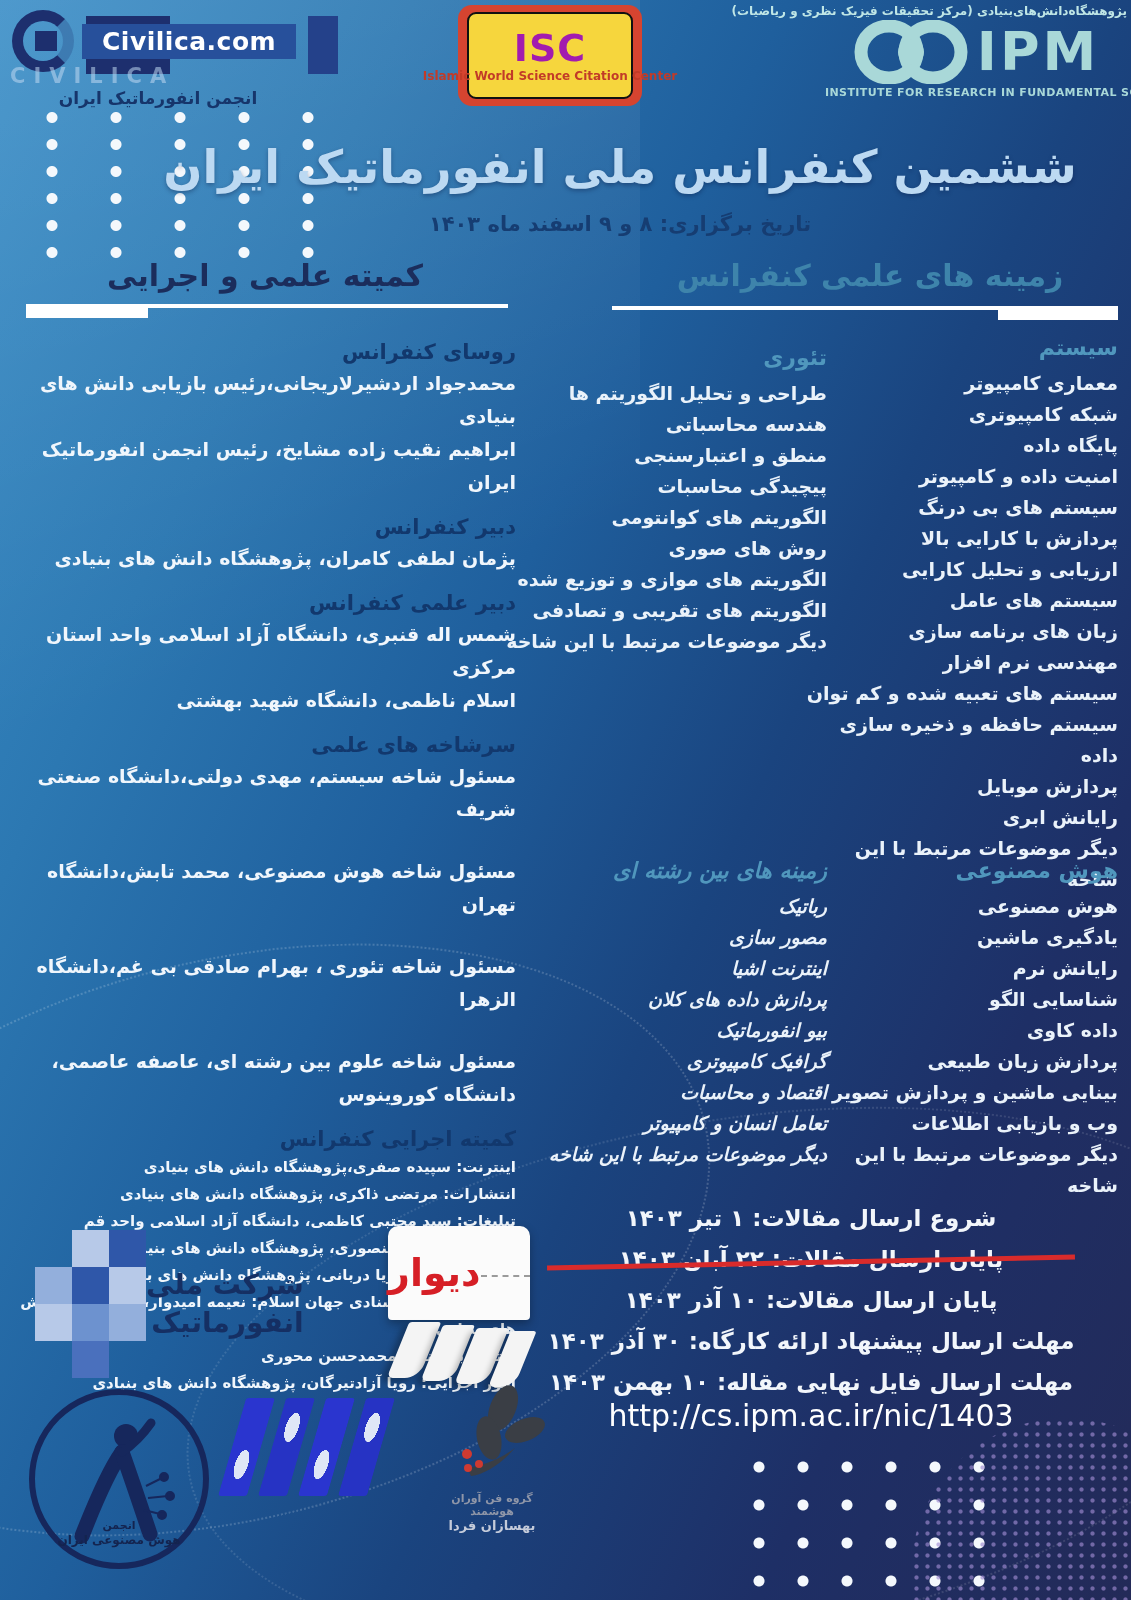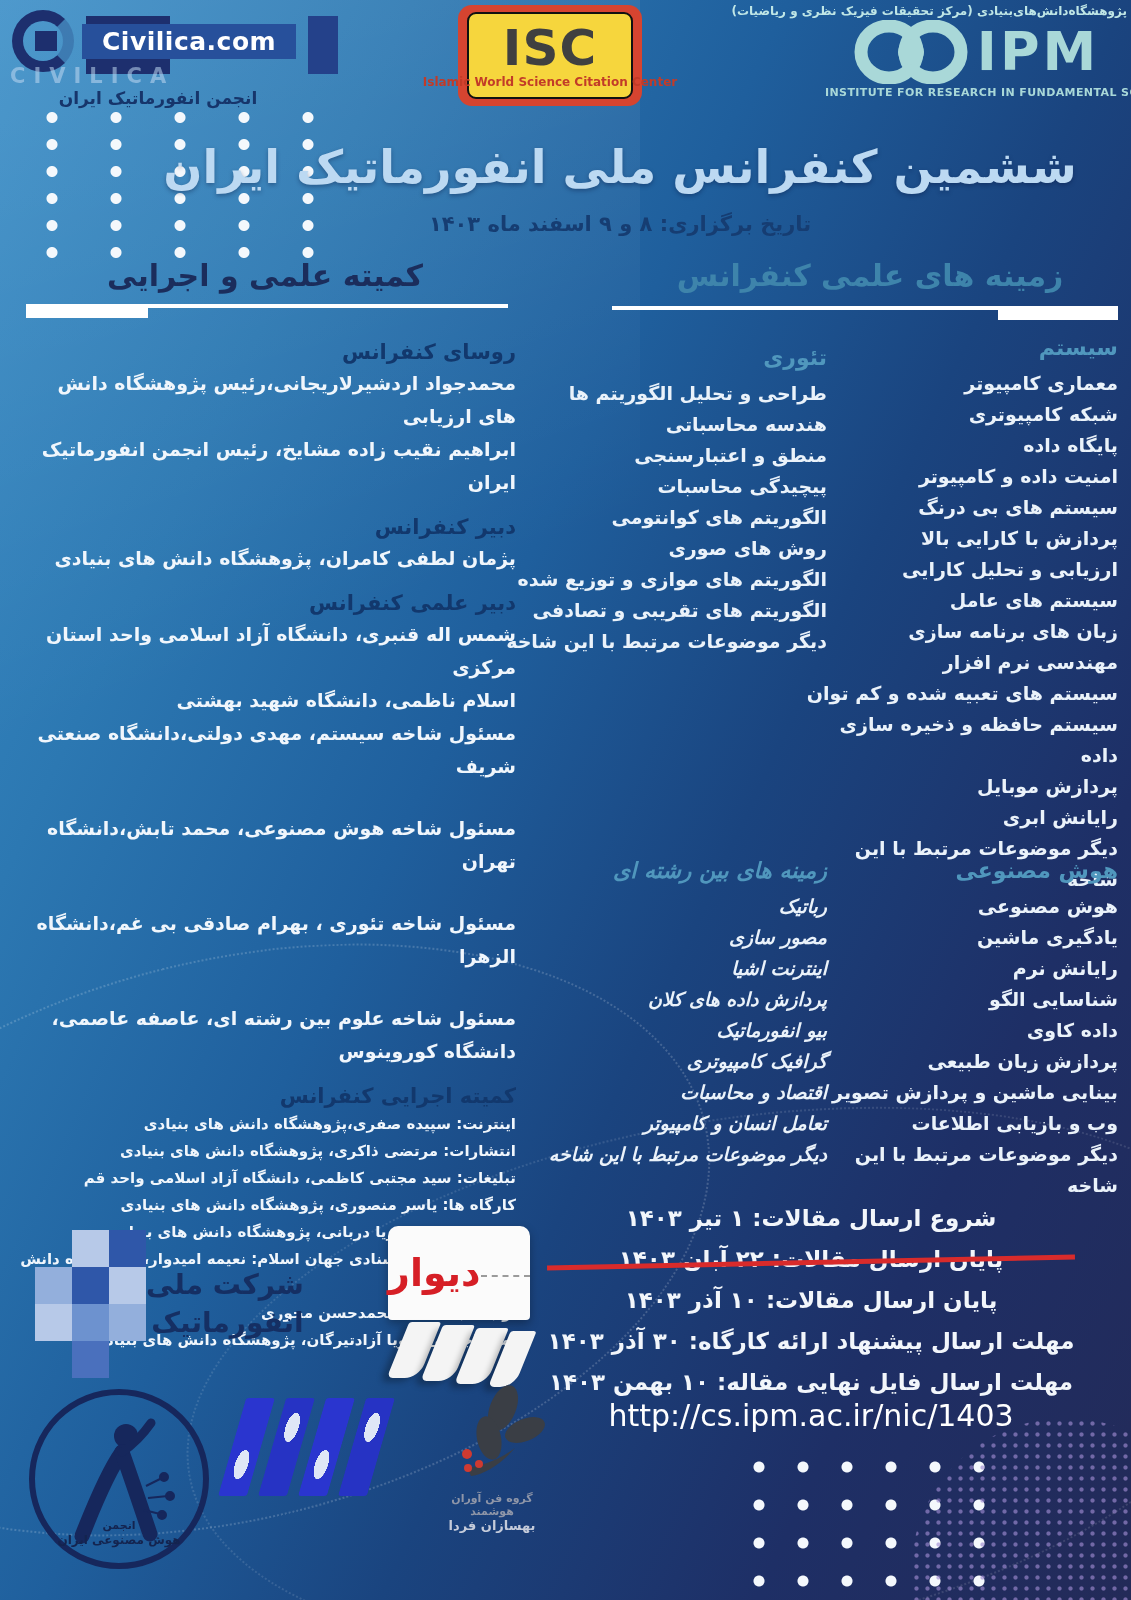--- a/index.html
+++ b/index.html
@@ -28,21 +28,21 @@
   .civ-px{position:absolute; background:#1d2f6e;}
   .civ-px1{left:78px; top:8px; width:84px; height:24px;}
   .civ-px2{left:78px; top:42px; width:84px; height:24px;}
   .civ-px3{left:300px; top:8px; width:30px; height:58px; background:#24418a;}
   .civ-bar{position:absolute; left:74px; top:16px; background:#27509b; color:#fff; font-size:25px; font-weight:bold; padding:3px 20px; letter-spacing:.5px;}
   .civ-word{position:absolute; left:2px; top:56px; font-size:21px; font-weight:bold; letter-spacing:8px; color:rgba(190,215,240,.55);}
   .civ-fa{position:absolute; left:30px; top:80px; width:240px; text-align:center; direction:rtl; font-size:17px; font-weight:bold; color:#16356b;}
 
   .isc{position:absolute; left:458px; top:5px; width:184px; height:101px; background:#d64430; border-radius:14px; padding:7px 9px;}
   .isc-inner{width:100%; height:100%; background:#f6d63d; border:2px solid #111; border-radius:9px; display:flex; flex-direction:column; align-items:center; justify-content:center;}
-  .isc-abbr{font-size:50px; line-height:1; font-weight:bold; color:#404040; letter-spacing:1px;}
+  .isc-abbr{font-size:38px; line-height:1; font-weight:bold; color:#a21caf; letter-spacing:1px;}
   .isc-cap{font-size:12px; font-weight:bold; color:#c23b28; margin-top:2px; white-space:nowrap;}
 
   .ipm{position:absolute; right:4px; top:4px; width:302px; text-align:center; color:#a9d8d8;}
   .ipm-fa{direction:rtl; font-size:12px; font-weight:bold; color:#bfe6e6; white-space:nowrap;}
   .ipm-row{display:flex; align-items:center; justify-content:center; gap:6px; margin-top:2px;}
   .ipm-abbr{font-size:54px; line-height:1; font-weight:bold; letter-spacing:3px; color:#a9d8d8;}
   .ipm-en{font-size:11px; font-weight:bold; letter-spacing:.4px; margin-top:2px; white-space:nowrap;}
 
   
   .title{position:absolute; left:120px; top:140px; width:1000px; text-align:center; direction:rtl;
@@ -244,38 +244,39 @@
         <div class="area-item">اقتصاد و محاسبات</div>
         <div class="area-item">تعامل انسان و کامپیوتر</div>
         <div class="area-item">دیگر موضوعات مرتبط با این شاخه</div>
       </div>
   </div>
 
   <div class="committee">
     <div class="cmt-section">
       <div class="cmt-title">روسای کنفرانس</div>
       <div>
-          <div class="cmt-line">محمدجواد اردشیرلاریجانی،رئیس پژوهشگاه دانش های ارزیابی</div>
+          <div class="cmt-line">محمدجواد اردشیرلاریجانی،رئیس بازیابی دانش های بنیادی</div>
           <div class="cmt-line">ابراهیم نقیب زاده مشایخ، رئیس انجمن انفورماتیک ایران</div>
         </div>
     </div>
     <div class="cmt-section">
       <div class="cmt-title">دبیر کنفرانس</div>
       <div>
           <div class="cmt-line">پژمان لطفی کامران، پژوهشگاه دانش های بنیادی</div>
         </div>
     </div>
     <div class="cmt-section">
       <div class="cmt-title">دبیر علمی کنفرانس</div>
       <div>
           <div class="cmt-line">شمس اله قنبری، دانشگاه آزاد اسلامی واحد استان مرکزی</div>
           <div class="cmt-line">اسلام ناظمی، دانشگاه شهید بهشتی</div>
         </div>
     </div>
     <div class="cmt-section sec-chairs">
+      <div class="cmt-title">سرشاخه های علمی</div>
       <div>
           <div class="cmt-line">مسئول شاخه سیستم، مهدی دولتی،دانشگاه صنعتی شریف</div>
           <div class="cmt-line">مسئول شاخه هوش مصنوعی، محمد تابش،دانشگاه تهران</div>
           <div class="cmt-line">مسئول شاخه تئوری ، بهرام صادقی بی غم،دانشگاه الزهرا</div>
           <div class="cmt-line">مسئول شاخه علوم بین رشته ای، عاصفه عاصمی، دانشگاه کوروینوس</div>
         </div>
     </div>
     <div class="cmt-section sec-exec">
       <div class="cmt-title">کمیته اجرایی کنفرانس</div>
       <div>

